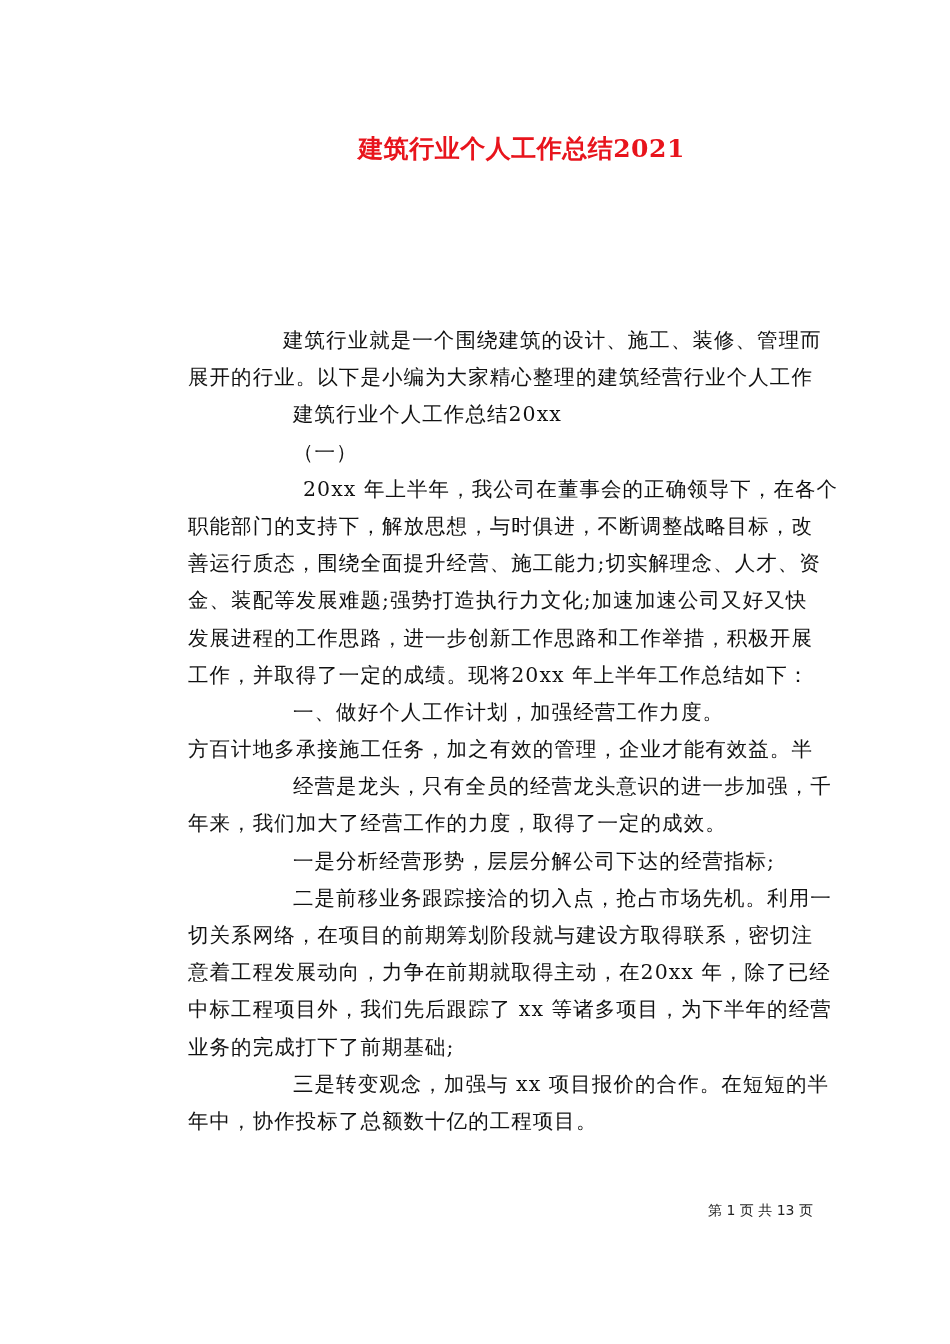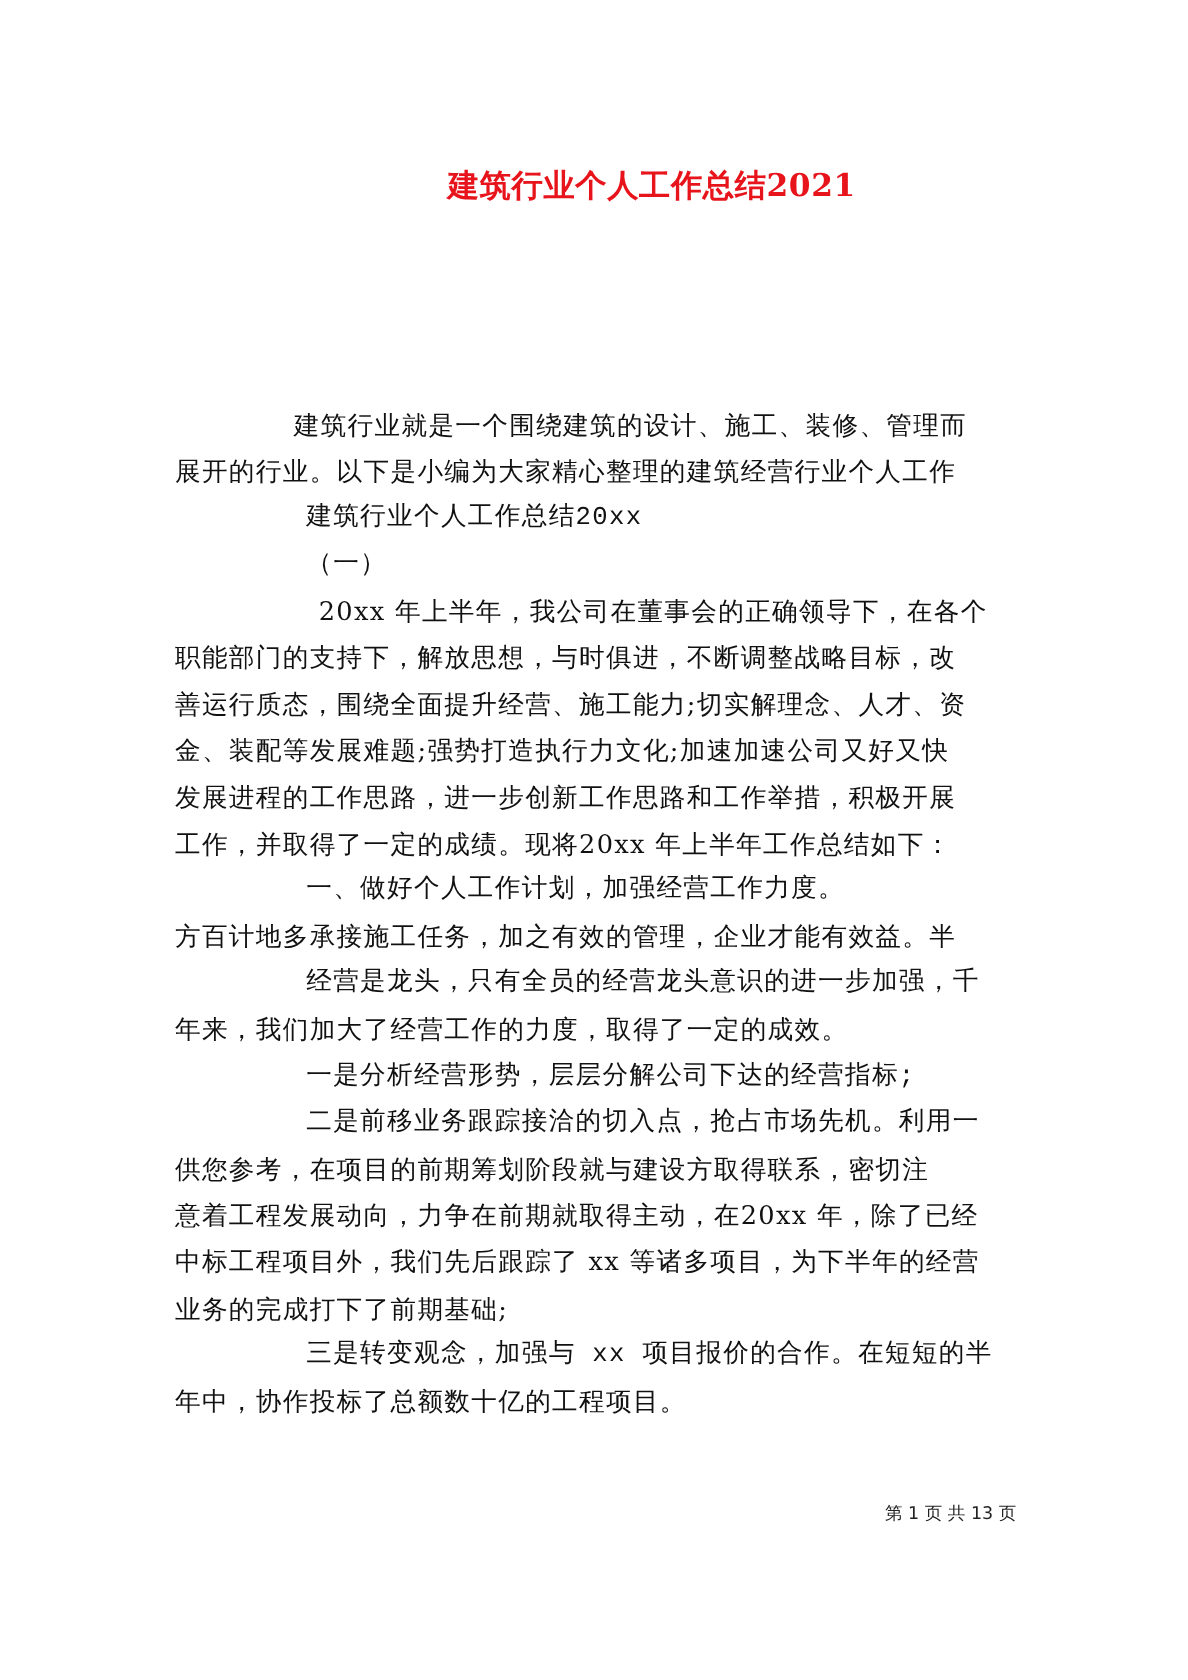--- a/index.html
+++ b/index.html
@@ -3,23 +3,23 @@
   <meta charset="utf-8">
   <style>
     html, body { margin: 0; padding: 0; background: #ffffff; }
     body { width: 950px; height: 1344px; position: relative; overflow: hidden;
            font-family: "DejaVu Serif", "Liberation Serif", serif; color: #111; }
     .title { position: absolute; top: 132px; left: 0; width: 918px; text-align: center;
              padding-left: 125px; box-sizing: border-box;
              font-size: 25px; font-weight: bold; color: #e8141c; letter-spacing: 0.5px; }
     .body { position: absolute; top: 322px; left: 140px; width: 672px; }
     .line { font-size: 20.5px; line-height: 37.2px; height: 37.2px; white-space: nowrap;
-            letter-spacing: 1.05px; }
+            letter-spacing: 1.05px; margin-left: 48px; }
     .ind { padding-left: 95px; }
-    .ind2 { padding-left: 105px; font-family: Liberation Mono, monospace; }
+    .ind2 { padding-left: 105px; }
     .ind3 { padding-left: 115px; }
     .footer { position: absolute; top: 1202px; left: 708px; font-size: 14px; color: #222;
               font-family: "DejaVu Sans", "Liberation Sans", sans-serif; }
   </style>
 </head>
 <body>
 
 <div class="title">建筑行业个人工作总结2021</div>
 
 <div class="body">
@@ -32,21 +32,21 @@
   <div class="line">善运行质态，围绕全面提升经营、施工能力;切实解理念、人才、资</div>
   <div class="line">金、装配等发展难题;强势打造执行力文化;加速加速公司又好又快</div>
   <div class="line">发展进程的工作思路，进一步创新工作思路和工作举措，积极开展</div>
   <div class="line">工作，并取得了一定的成绩。现将20xx 年上半年工作总结如下：</div>
   <div class="line ind2">一、做好个人工作计划，加强经营工作力度。</div>
   <div class="line">方百计地多承接施工任务，加之有效的管理，企业才能有效益。半</div>
   <div class="line ind2">经营是龙头，只有全员的经营龙头意识的进一步加强，千</div>
   <div class="line">年来，我们加大了经营工作的力度，取得了一定的成效。</div>
   <div class="line ind2">一是分析经营形势，层层分解公司下达的经营指标;</div>
   <div class="line ind2">二是前移业务跟踪接洽的切入点，抢占市场先机。利用一</div>
-  <div class="line">供您参考，在项目的前期筹划阶段就与建设方取得联系，密切注</div>
+  <div class="line">切关系网络，在项目的前期筹划阶段就与建设方取得联系，密切注</div>
   <div class="line">意着工程发展动向，力争在前期就取得主动，在20xx 年，除了已经</div>
   <div class="line">中标工程项目外，我们先后跟踪了 xx 等诸多项目，为下半年的经营</div>
   <div class="line">业务的完成打下了前期基础;</div>
   <div class="line ind2">三是转变观念，加强与 xx 项目报价的合作。在短短的半</div>
   <div class="line">年中，协作投标了总额数十亿的工程项目。</div>
 </div>
 
 <div class="footer">第 1 页 共 13 页</div>
 
 </body></html>

